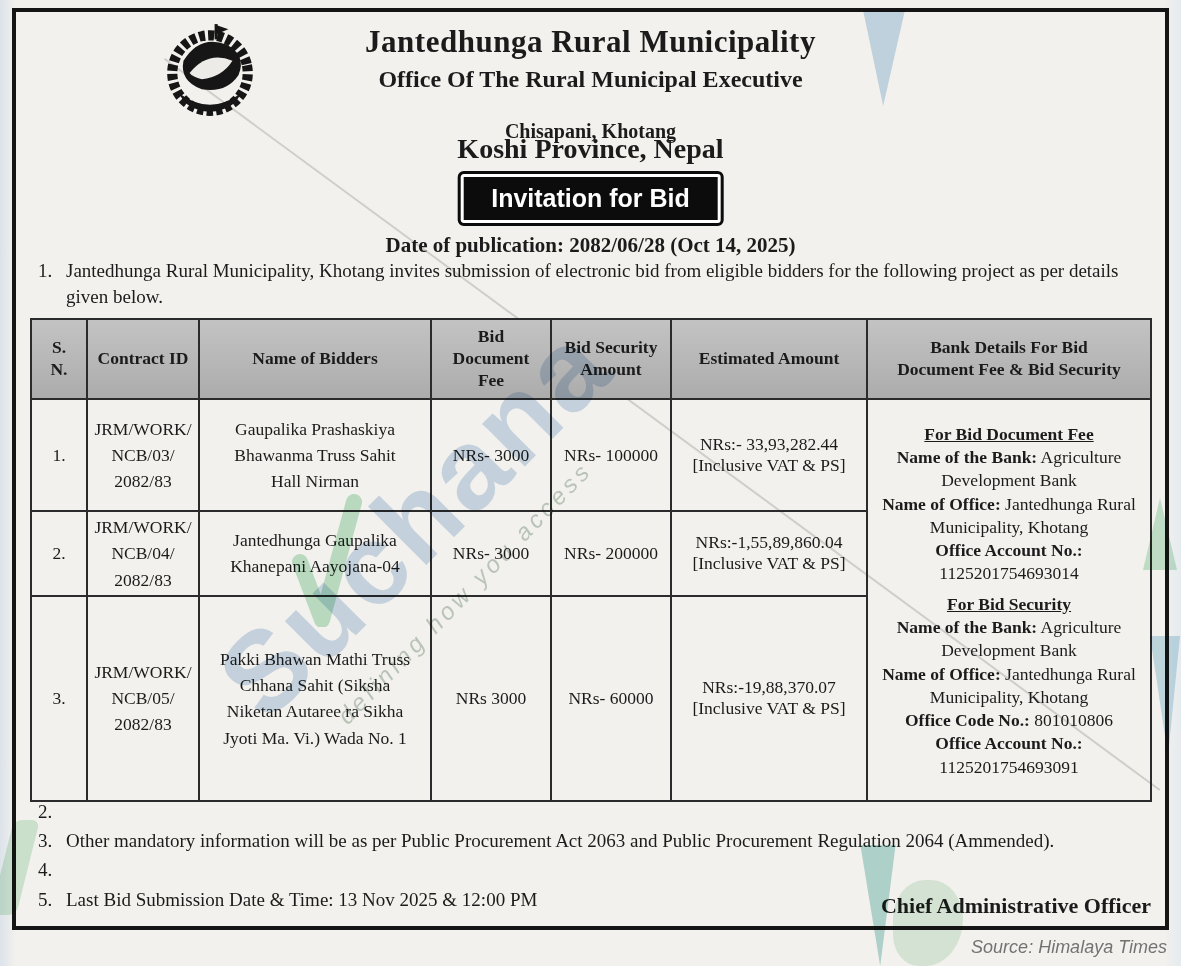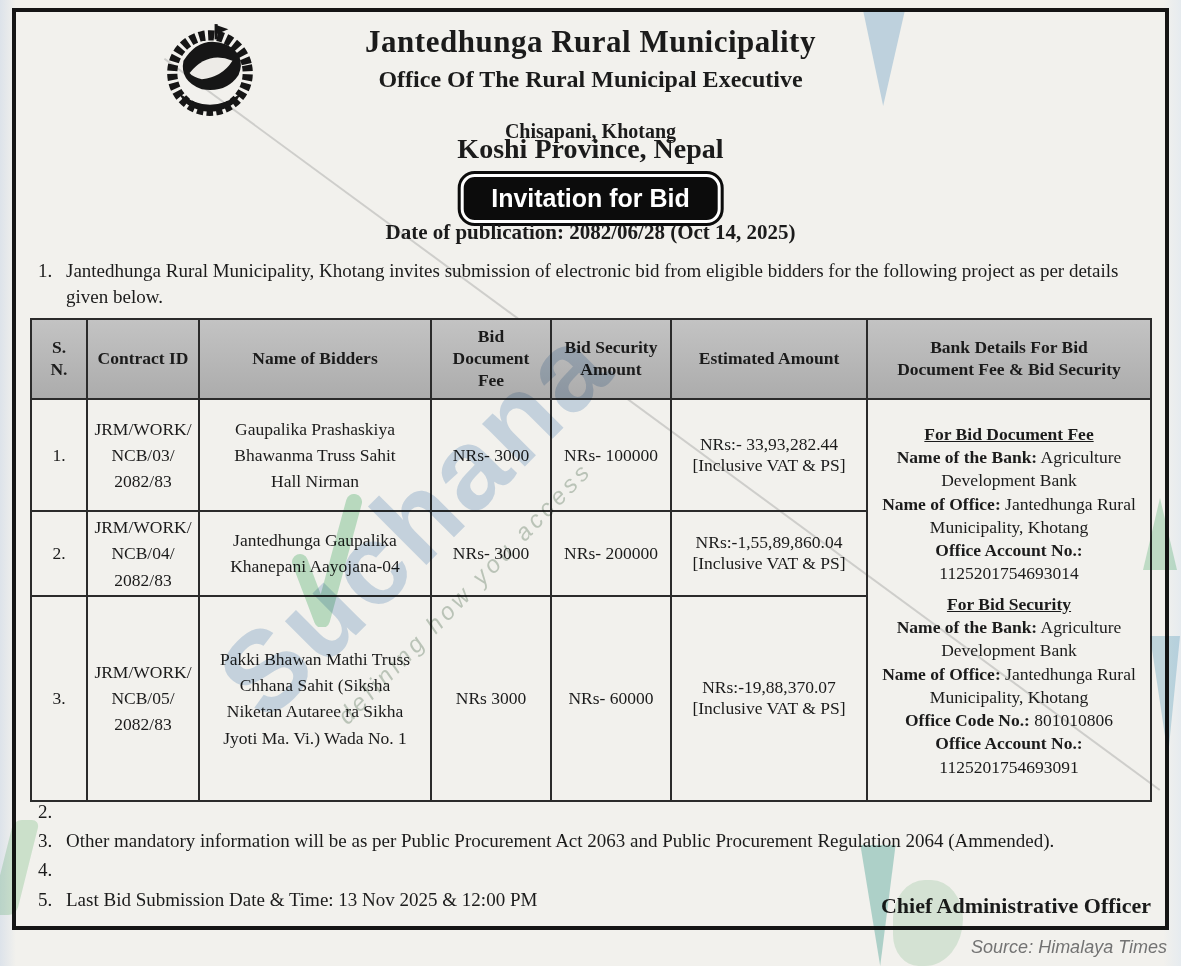--- a/index.html
+++ b/index.html
@@ -20,24 +20,24 @@
   .logo{left:158px;top:20px;width:104px;height:102px;z-index:3;}
   .h-line{left:0;right:0;text-align:center;z-index:3;font-weight:bold;}
   .h-municipality{top:24px;font-size:31px;letter-spacing:0.5px;}
   .h-office{top:66px;font-size:24px;}
   .h-address{top:120px;font-size:20px;}
   .h-province{top:133px;font-size:28px;}
   .badge{
     top:174px;left:50%;transform:translateX(-50%);z-index:3;
     background:#0c0c0c;color:#ffffff;
     font-family:"Liberation Sans", sans-serif;font-weight:bold;font-size:25px;
-    padding:7px 28px;border:3px solid #fff;outline:3px solid #0c0c0c;border-radius:14px;
+    padding:7px 28px;border:3px solid #fff;outline:3px solid #0c0c0c;border-radius:3px;
     white-space:nowrap;
   }
-  .publication{top:220px;font-size:21px;}
+  .publication{top:233px;font-size:21px;}
   
   .intro{left:38px;top:258px;width:1112px;display:flex;z-index:3;font-size:19px;line-height:1.35;}
   .num{width:28px;flex:0 0 28px;}
   
   table.bid{
     position:absolute;left:30px;top:318px;width:1120px;z-index:3;
     border-collapse:collapse;table-layout:fixed;
   }
   table.bid th,table.bid td{border:2px solid #2b2b2b;vertical-align:middle;padding:2px 4px;}
   table.bid th{

